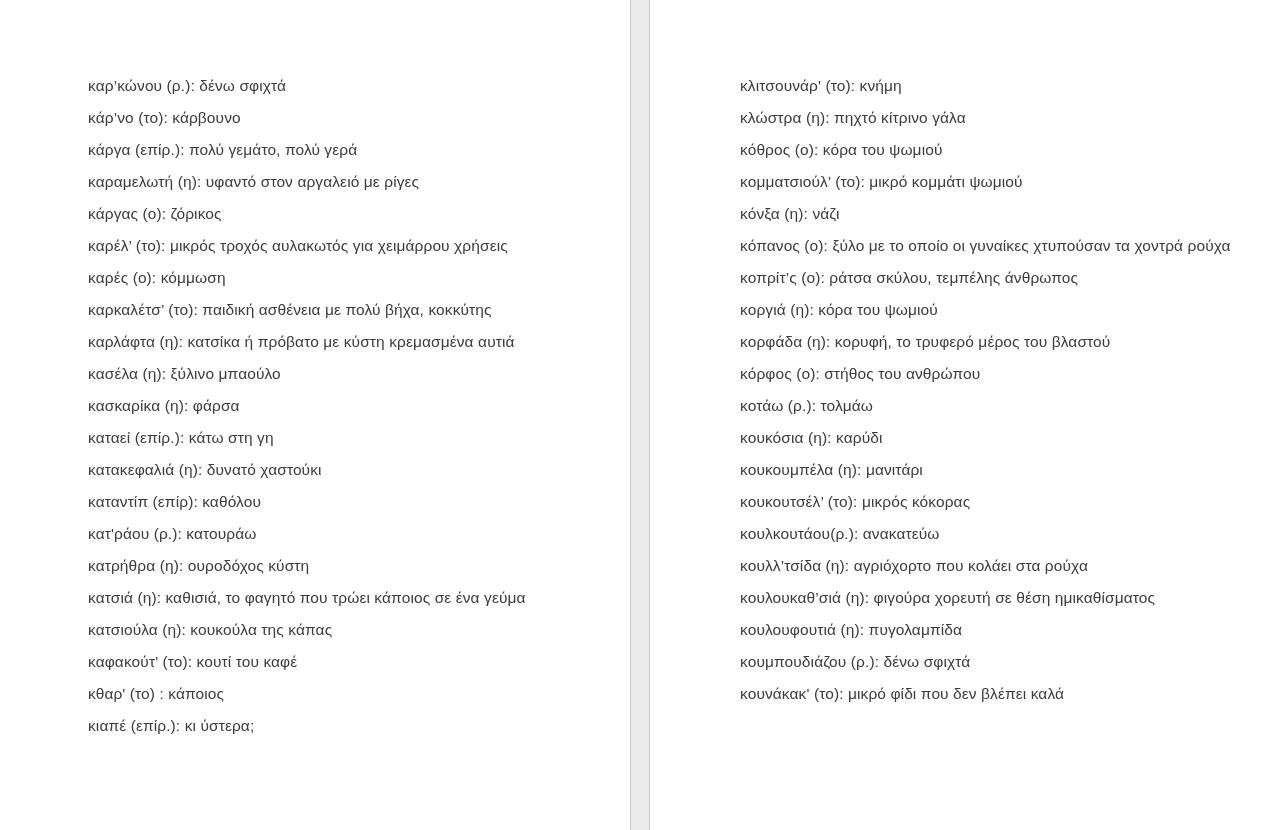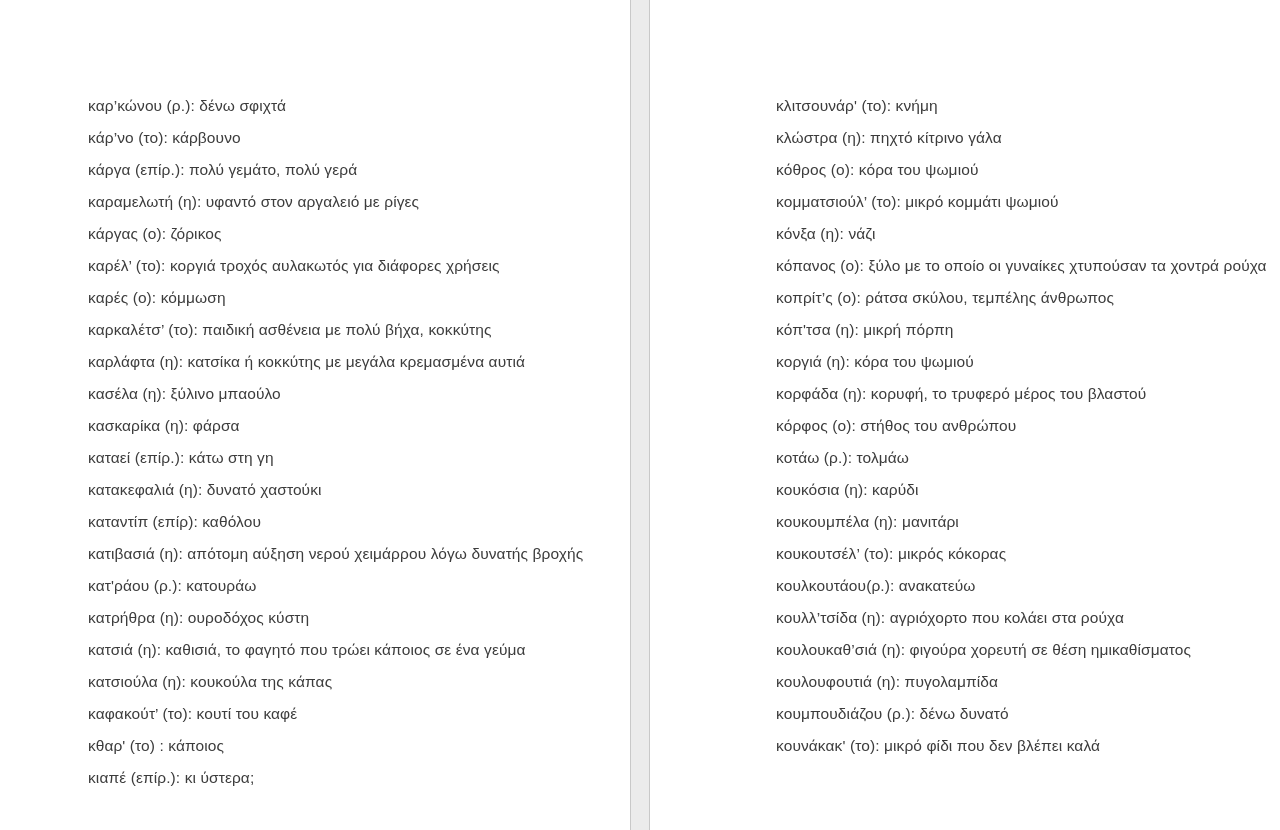--- a/index.html
+++ b/index.html
@@ -30,24 +30,24 @@
     top: 0;
     left: 630px;
     width: 20px;
     height: 830px;
     box-sizing: border-box;
     background: #ebebeb;
     border-left: 1px solid #c8c8c8;
     border-right: 1px solid #c8c8c8;
   }
   .entries {
-    padding-top: 90px;
+    padding-top: 70px;
   }
   .page-left  .entries { padding-left: 88px; }
-  .page-right .entries { padding-left: 90px; margin-left: 36px; }
+  .page-right .entries { padding-left: 90px; }
   .entry {
     height: 32px;
     line-height: 32px;
     font-size: 15.5px;
     color: #3c3c3c;
     white-space: nowrap;
     letter-spacing: 0.1px;
   }
 </style>
 </head>
@@ -55,30 +55,29 @@
 
 <div class="viewer">
 
   <div class="page page-left">
     <div class="entries">
       <div class="entry">καρ’κώνου (ρ.): δένω σφιχτά</div>
       <div class="entry">κάρ’νο (το): κάρβουνο</div>
       <div class="entry">κάργα (επίρ.): πολύ γεμάτο, πολύ γερά</div>
       <div class="entry">καραμελωτή (η): υφαντό στον αργαλειό με ρίγες</div>
       <div class="entry">κάργας (ο): ζόρικος</div>
-      <div class="entry">καρέλ’ (το): κοργιά τροχός αυλακωτός για διάφορες χρήσεις</div>
+      <div class="entry">καρέλ’ (το): μικρός τροχός αυλακωτός για χειμάρρου χρήσεις</div>
       <div class="entry">καρές (ο): κόμμωση</div>
       <div class="entry">καρκαλέτσ’ (το): παιδική ασθένεια με πολύ βήχα, κοκκύτης</div>
-      <div class="entry">καρλάφτα (η): κατσίκα ή κοκκύτης με μεγάλα κρεμασμένα αυτιά</div>
+      <div class="entry">καρλάφτα (η): κατσίκα ή πρόβατο με κύστη κρεμασμένα αυτιά</div>
       <div class="entry">κασέλα (η): ξύλινο μπαούλο</div>
       <div class="entry">κασκαρίκα (η): φάρσα</div>
       <div class="entry">καταεί (επίρ.): κάτω στη γη</div>
       <div class="entry">κατακεφαλιά (η): δυνατό χαστούκι</div>
       <div class="entry">καταντίπ (επίρ): καθόλου</div>
-      <div class="entry">κατιβασιά (η): απότομη αύξηση νερού χειμάρρου λόγω δυνατής βροχής</div>
       <div class="entry">κατ'ράου (ρ.): κατουράω</div>
       <div class="entry">κατρήθρα (η): ουροδόχος κύστη</div>
       <div class="entry">κατσιά (η): καθισιά, το φαγητό που τρώει κάποιος σε ένα γεύμα</div>
       <div class="entry">κατσιούλα (η): κουκούλα της κάπας</div>
       <div class="entry">καφακούτ’ (το): κουτί του καφέ</div>
       <div class="entry">κθαρ' (το) : κάποιος</div>
       <div class="entry">κιαπέ (επίρ.): κι ύστερα;</div>
     </div>
   </div>
 
@@ -86,30 +85,29 @@
 
   <div class="page page-right">
     <div class="entries">
       <div class="entry">κλιτσουνάρ' (το): κνήμη</div>
       <div class="entry">κλώστρα (η): πηχτό κίτρινο γάλα</div>
       <div class="entry">κόθρος (ο): κόρα του ψωμιού</div>
       <div class="entry">κομματσιούλ’ (το): μικρό κομμάτι ψωμιού</div>
       <div class="entry">κόνξα (η): νάζι</div>
       <div class="entry">κόπανος (ο): ξύλο με το οποίο οι γυναίκες χτυπούσαν τα χοντρά ρούχα</div>
       <div class="entry">κοπρίτ’ς (ο): ράτσα σκύλου, τεμπέλης άνθρωπος</div>
-      <div class="entry">κόπ'τσα (η): μικρή πόρπη</div>
       <div class="entry">κοργιά (η): κόρα του ψωμιού</div>
       <div class="entry">κορφάδα (η): κορυφή, το τρυφερό μέρος του βλαστού</div>
       <div class="entry">κόρφος (ο): στήθος του ανθρώπου</div>
       <div class="entry">κοτάω (ρ.): τολμάω</div>
       <div class="entry">κουκόσια (η): καρύδι</div>
       <div class="entry">κουκουμπέλα (η): μανιτάρι</div>
       <div class="entry">κουκουτσέλ’ (το): μικρός κόκορας</div>
       <div class="entry">κουλκουτάου(ρ.): ανακατεύω</div>
       <div class="entry">κουλλ’τσίδα (η): αγριόχορτο που κολάει στα ρούχα</div>
       <div class="entry">κουλουκαθ’σιά (η): φιγούρα χορευτή σε θέση ημικαθίσματος</div>
       <div class="entry">κουλουφουτιά (η): πυγολαμπίδα</div>
-      <div class="entry">κουμπουδιάζου (ρ.): δένω δυνατό</div>
+      <div class="entry">κουμπουδιάζου (ρ.): δένω σφιχτά</div>
       <div class="entry">κουνάκακ' (το): μικρό φίδι που δεν βλέπει καλά</div>
     </div>
   </div>
 
 </div>
 
 </body></html>

